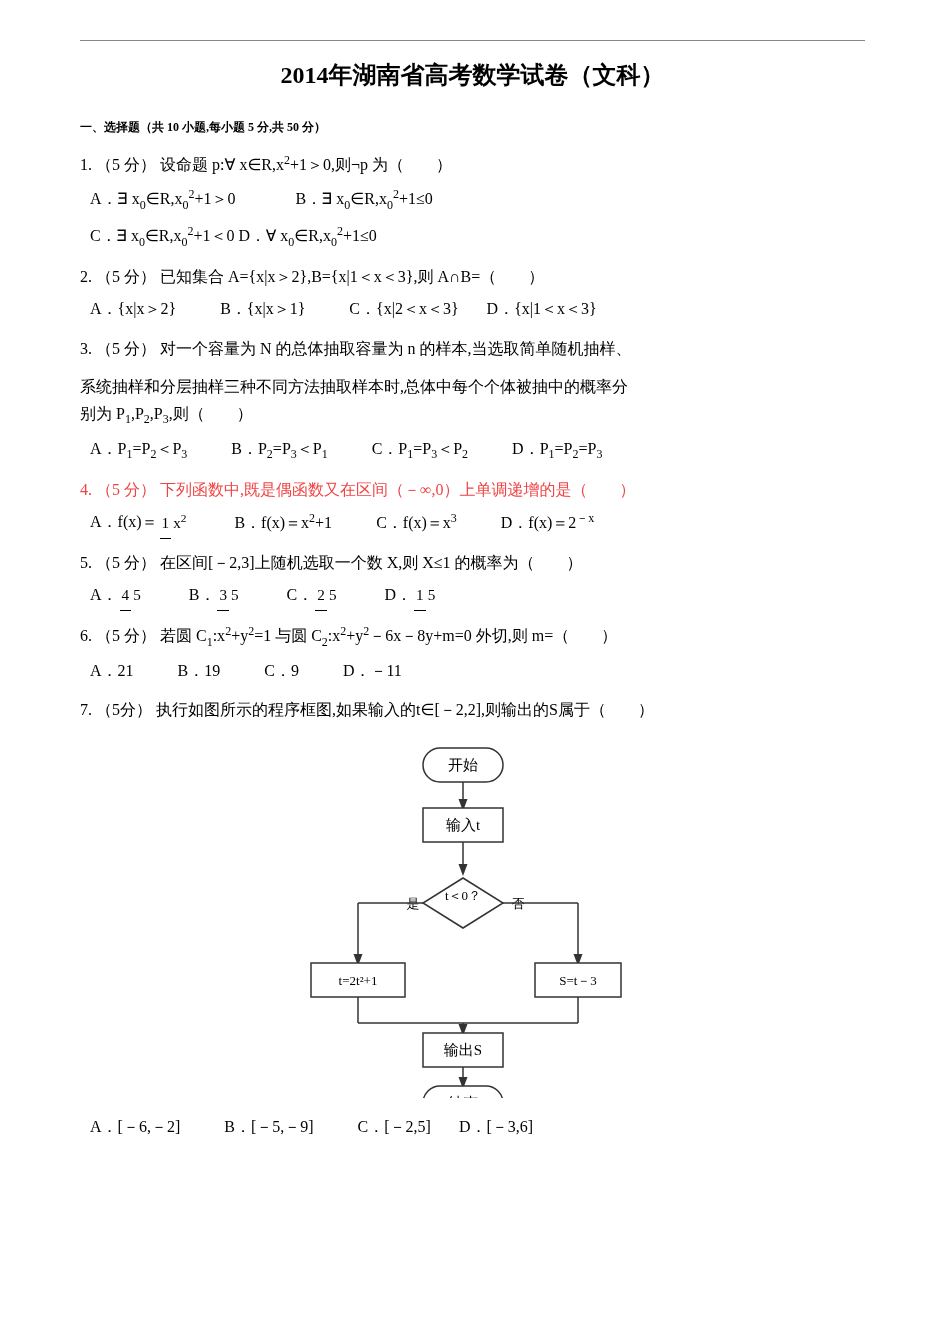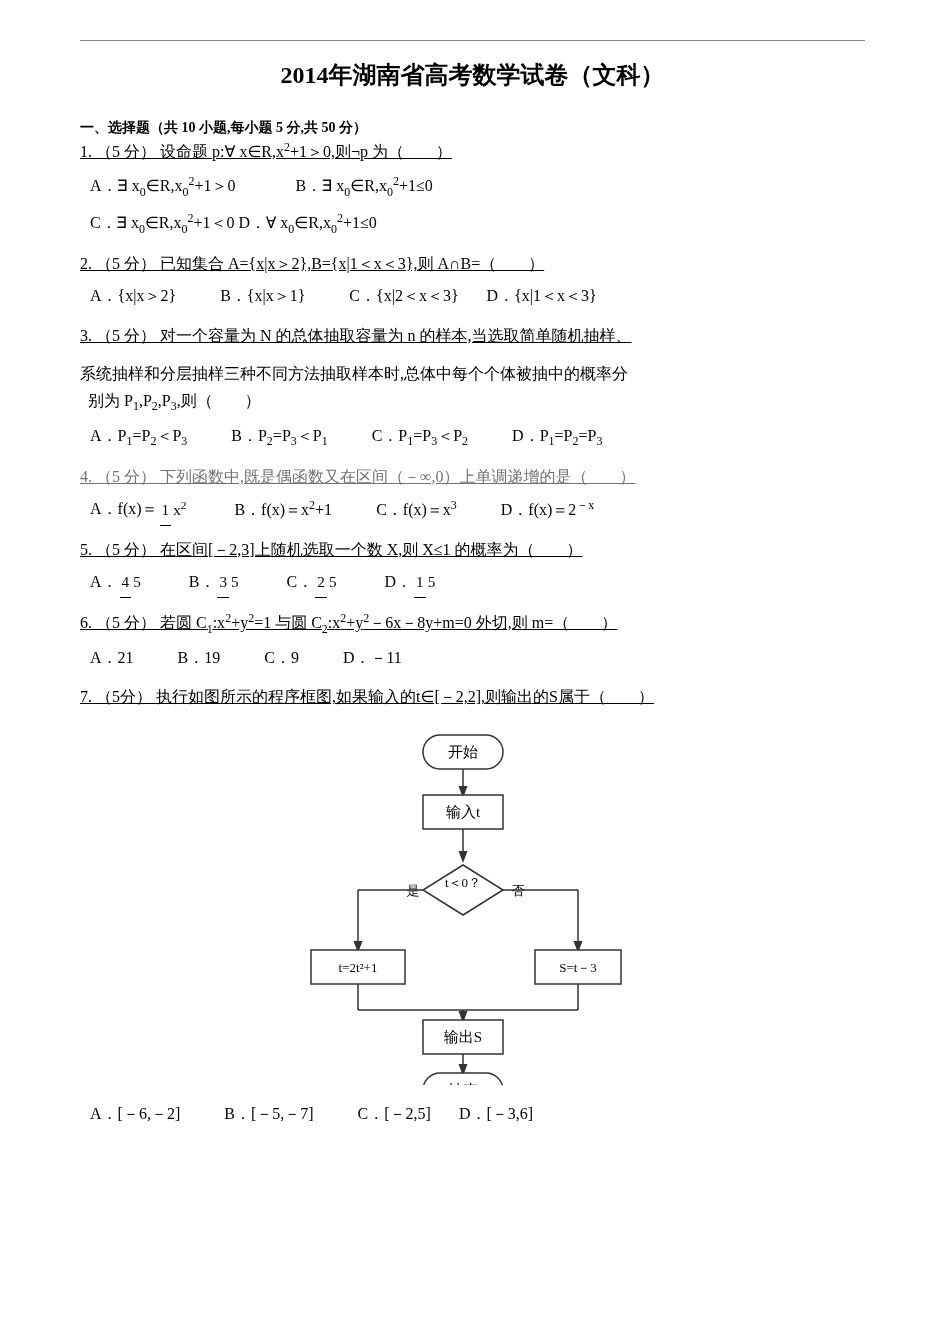--- a/index.html
+++ b/index.html
@@ -13,43 +13,43 @@
       padding: 40px 80px 40px 80px;
     }
     .title {
       text-align: center;
       font-size: 24px;
       font-weight: bold;
       margin-bottom: 28px;
       margin-top: 10px;
     }
     .section-header {
-      font-size: 14px;
+      font-size: 12px;
       font-weight: bold;
+      margin-bottom: 14px;
     }
     .question {
       margin-bottom: 10px;
       line-height: 1.7;
     }
     .question-text {
       margin-bottom: 4px;
-      text-decoration: underline;
     }
     .options-row {
       display: flex;
       flex-wrap: wrap;
       gap: 14px 28px;
       margin-left: 10px;
       line-height: 1.9;
       margin-bottom: 4px;
     }
     .options-row span {
       display: inline-block;
     }
-    .blue { color: #737373; }
+    .blue { color: #ef4444; }
     .top-line {
       border-top: 1.5px solid #888;
       margin-bottom: 18px;
     }
     sup { font-size: 0.75em; vertical-align: super; }
     sub { font-size: 0.75em; vertical-align: sub; }
     .frac {
       display: inline-flex;
       flex-direction: column;
       align-items: center;
@@ -109,21 +109,21 @@
 
 <div class="question">
   <div class="question-text">
     <span>3.</span>
     <span>（5 分）</span>
     对一个容量为 N 的总体抽取容量为 n 的样本,当选取简单随机抽样、
   </div>
   <div style="margin-left:0;margin-top:11px;">
     系统抽样和分层抽样三种不同方法抽取样本时,总体中每个个体被抽中的概率分
   </div>
-  <div style="margin-left:8px; margin-bottom:4px;font-family:Liberation Serif, serif;">
+  <div style="margin-left:0; margin-bottom:4px;font-family:Liberation Serif, serif;">
     别为 P<sub>1</sub>,P<sub>2</sub>,P<sub>3</sub>,则（　　）
   </div>
   <div class="options-row">
     <span>A．P<sub>1</sub>=P<sub>2</sub>＜P<sub>3</sub></span>
     <span>　B．P<sub>2</sub>=P<sub>3</sub>＜P<sub>1</sub></span>
     <span>　C．P<sub>1</sub>=P<sub>3</sub>＜P<sub>2</sub></span>
     <span>　D．P<sub>1</sub>=P<sub>2</sub>=P<sub>3</sub></span>
   </div>
 </div>
 
@@ -228,17 +228,17 @@
           <marker id="arrow" markerWidth="8" markerHeight="8" refX="6" refY="3" orient="auto">
             <path d="M0,0 L0,6 L8,3 z" fill="#333"></path>
           </marker>
         </defs>
       </svg>
     </div>
   </div>
 
   <div class="options-row">
     <span>A．[－6,－2]</span>
-    <span>　B．[－5,－7]</span>
+    <span>　B．[－5,－9]</span>
     <span>　C．[－2,5]</span>
     <span>D．[－3,6]</span>
   </div>
 </div>
 
 </body></html>

